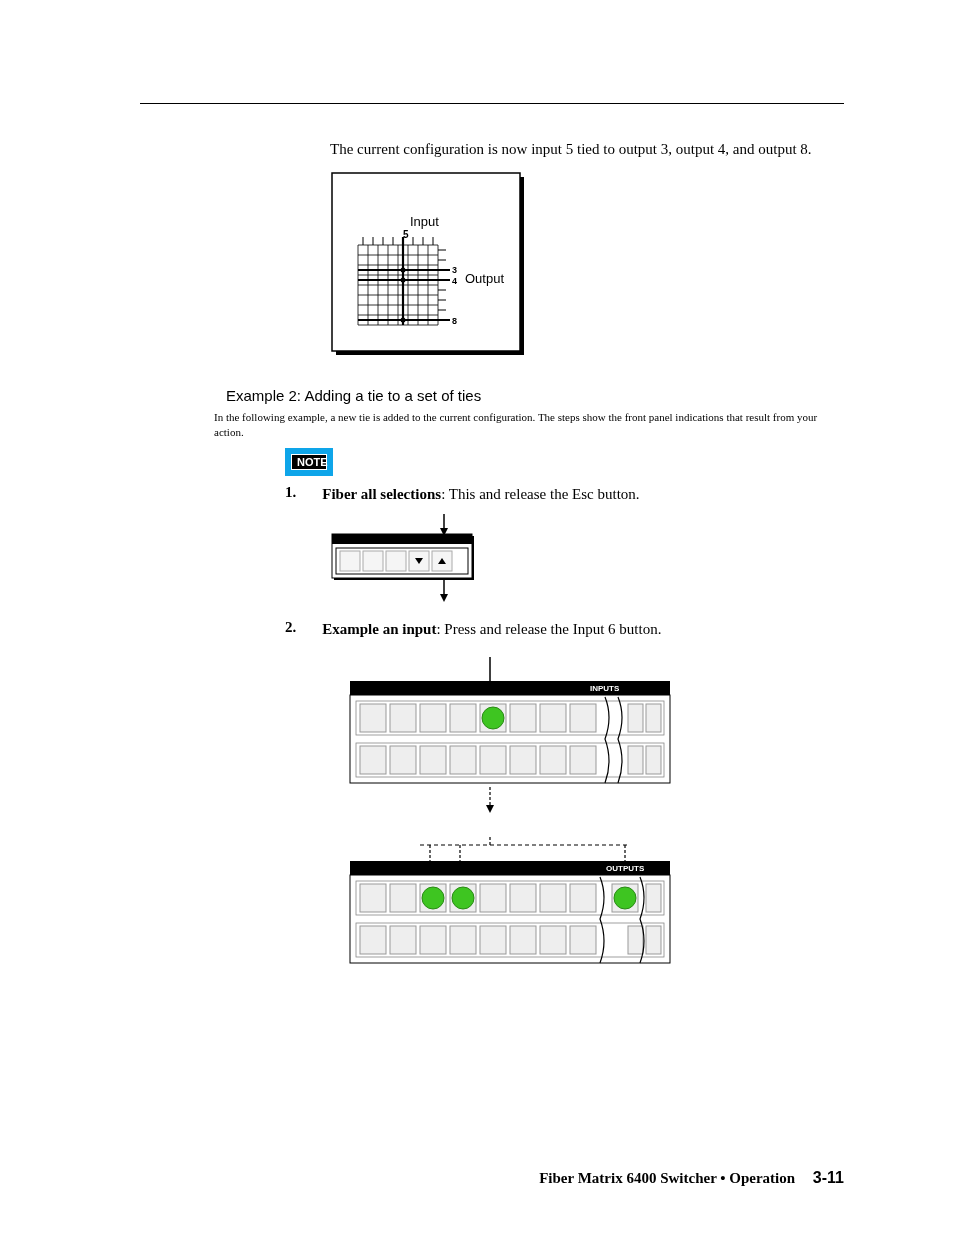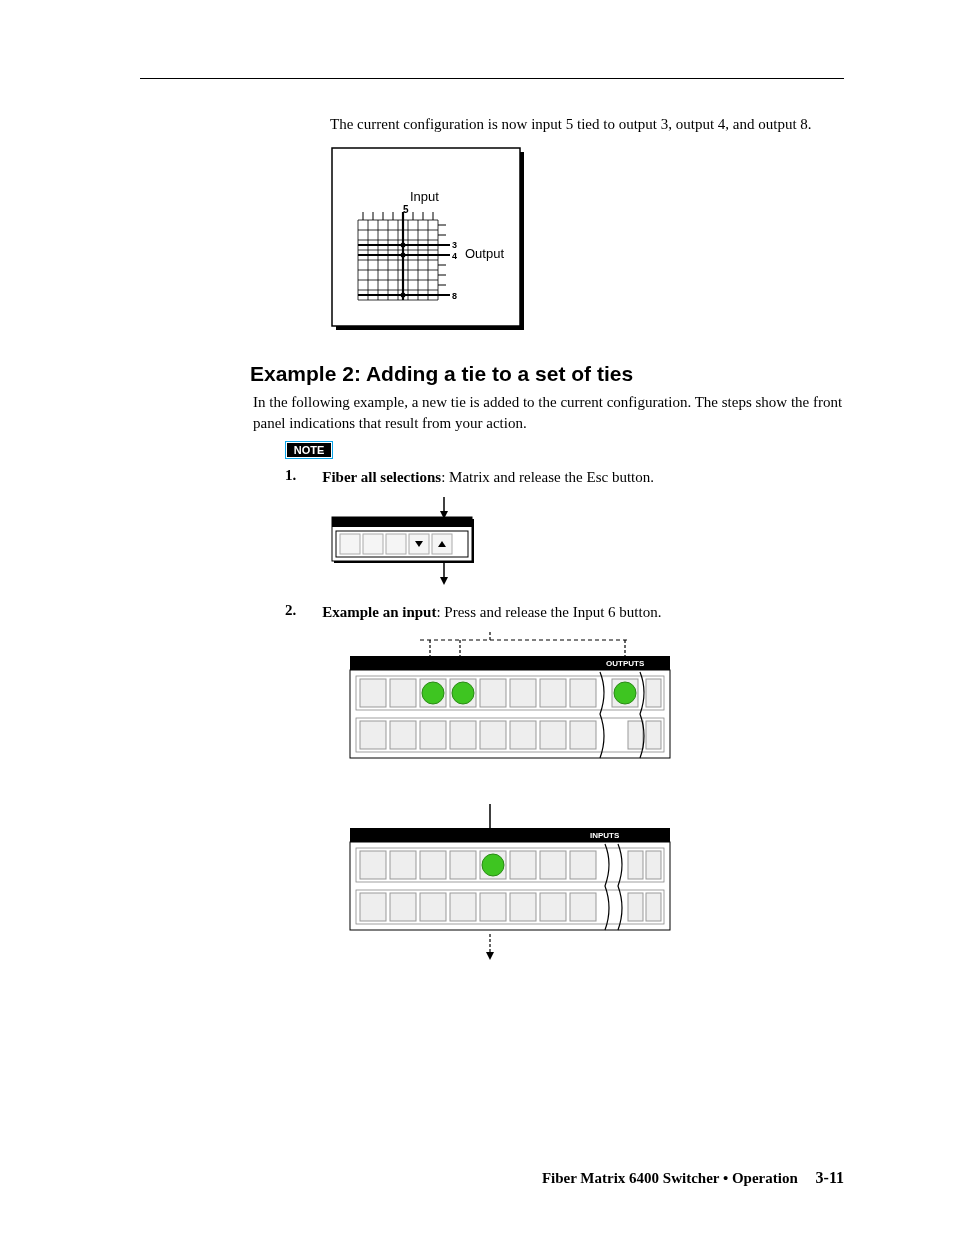--- a/index.html
+++ b/index.html
@@ -5,66 +5,66 @@
   * { box-sizing: border-box; margin: 0; padding: 0; }
   body {
     width: 954px;
     height: 1235px;
     background: #fff;
     font-family: "Palatino Linotype", Palatino, "Book Antiqua", serif;
     color: #000;
     position: relative;
   }
   .page {
-    padding: 78px 110px 0 140px;
+    padding: 103px 110px 0 140px;
   }
   .hr-top {
     border: none;
     border-top: 1.5px solid #000;
     margin-bottom: 35px;
     margin-left: 0;
   }
   .content {
     margin-left: 190px;
   }
   .intro-para {
     font-size: 15px;
     line-height: 1.35;
     margin-bottom: 12px;
   }
   .heading {
     font-family: "Arial Black", Arial, sans-serif;
-    font-weight: 700;
-    font-size: 21px;
-    margin-left: 110px;
+    font-weight: 400;
+    font-size: 15px;
+    margin-left: 86px;
     margin-top: 22px;
     margin-bottom: 6px;
   }
   .sub-para {
-    font-size: 15px;
+    font-size: 11px;
     line-height: 1.35;
-    margin-left: 113px;
+    margin-left: 74px;
     margin-bottom: 8px;
   }
   .note-row {
     margin-left: 145px;
     margin-top: 6px;
     margin-bottom: 8px;
     display: flex;
     align-items: center;
     gap: 12px;
   }
   .note-badge {
     background: #000;
     color: #fff;
     font-family: Arial, sans-serif;
     font-weight: bold;
     font-size: 11px;
     padding: 2px 6px;
-    border: 1px solid #0ea5e9;
+    border: 6px solid #0ea5e9;
     width: 48px;
     text-align: center;
     box-shadow: inset 0 0 0 1px #fff;
   }
   .note-text {
     font-style: italic;
     font-size: 15px;
   }
   .step {
     margin-left: 145px;
@@ -80,21 +80,21 @@
   .figwrap { margin-left: 190px; }
   .footer {
     position: absolute;
     bottom: 48px;
     right: 110px;
     font-size: 15px;
     font-family: "Palatino Linotype", Palatino, serif;
   }
   .footer .prod { font-weight: bold; }
   .footer .pg {
-    font-family: Liberation Serif, serif;
+    font-family: Liberation Sans, sans-serif;
     font-weight: 900;
     font-size: 16px;
     margin-left: 14px;
   }
 </style>
 </head>
 <body>
 
 <div class="page">
   <hr class="hr-top">
@@ -177,21 +177,21 @@
 
   <h3 class="heading">Example 2: Adding a tie to a set of ties</h3>
   <p class="sub-para">In the following example, a new tie is added to the current configuration.  The steps show the front panel indications that result from your action.</p>
 
   <div class="note-row">
     <div class="note-badge">NOTE</div>
   </div>
 
   <div class="step">
     <span class="step-num"><span>1</span>.</span>
-    <span class="step-text"><span class="bold">Fiber all selections</span><span>: Matrix and release the Esc button.</span></span>
+    <span class="step-text"><span class="bold">Fiber all selections</span><span>: This and release the Esc button.</span></span>
   </div>
 
   <div class="figwrap">
     <svg width="160" height="95" viewBox="0 0 160 95">
 
       <line x1="114" y1="0" x2="114" y2="18" stroke="#000" stroke-width="1.5"></line>
       <polygon points="114,22 110,14 118,14" fill="#000"></polygon>
 
       <rect x="4" y="22" width="140" height="44" fill="#000"></rect>
       <rect x="2" y="20" width="140" height="44" fill="#fff" stroke="#000" stroke-width="1"></rect>
@@ -209,20 +209,71 @@
       <polygon points="112,44 108,50 116,50" fill="#000"></polygon>
 
       <line x1="114" y1="64" x2="114" y2="82" stroke="#000" stroke-width="1.5"></line>
       <polygon points="114,88 110,80 118,80" fill="#000"></polygon>
     </svg>
   </div>
 
   <div class="step">
     <span class="step-num"><span>2</span>.</span>
     <span class="step-text"><span class="bold">Example an input</span><span>: Press and release the Input 6 button.</span></span>
+  </div>
+
+  <div class="figwrap" style="margin-top:18px">
+    <svg width="360" height="170" viewBox="0 0 360 170">
+
+      <line x1="160" y1="0" x2="160" y2="34" stroke="#000" stroke-width="1.5"></line>
+      <polygon points="160,40 155,30 165,30" fill="#000"></polygon>
+
+      <rect x="20" y="24" width="320" height="14" fill="#000"></rect>
+      <text x="260" y="34" fill="#fff" font-family="Arial" font-size="8" font-weight="bold">INPUTS</text>
+
+      <rect x="20" y="38" width="320" height="88" fill="#fff" stroke="#000"></rect>
+
+      <rect x="26" y="44" width="308" height="34" fill="none" stroke="#888" stroke-width="0.8"></rect>
+
+      <rect x="26" y="86" width="308" height="34" fill="none" stroke="#888" stroke-width="0.8"></rect>
+
+      <g>
+        <rect x="30" y="47" width="26" height="28" fill="#eee" stroke="#999"></rect>
+        <rect x="60" y="47" width="26" height="28" fill="#eee" stroke="#999"></rect>
+        <rect x="90" y="47" width="26" height="28" fill="#eee" stroke="#999"></rect>
+        <rect x="120" y="47" width="26" height="28" fill="#eee" stroke="#999"></rect>
+
+        <rect x="150" y="47" width="26" height="28" fill="#eee" stroke="#999"></rect>
+        <circle cx="163" cy="61" r="11" fill="#3ec521" stroke="#2a8a16"></circle>
+        <rect x="180" y="47" width="26" height="28" fill="#eee" stroke="#999"></rect>
+        <rect x="210" y="47" width="26" height="28" fill="#eee" stroke="#999"></rect>
+        <rect x="240" y="47" width="26" height="28" fill="#eee" stroke="#999"></rect>
+        <rect x="298" y="47" width="15" height="28" fill="#eee" stroke="#999"></rect>
+        <rect x="316" y="47" width="15" height="28" fill="#eee" stroke="#999"></rect>
+      </g>
+
+      <g>
+        <rect x="30" y="89" width="26" height="28" fill="#eee" stroke="#999"></rect>
+        <rect x="60" y="89" width="26" height="28" fill="#eee" stroke="#999"></rect>
+        <rect x="90" y="89" width="26" height="28" fill="#eee" stroke="#999"></rect>
+        <rect x="120" y="89" width="26" height="28" fill="#eee" stroke="#999"></rect>
+        <rect x="150" y="89" width="26" height="28" fill="#eee" stroke="#999"></rect>
+        <rect x="180" y="89" width="26" height="28" fill="#eee" stroke="#999"></rect>
+        <rect x="210" y="89" width="26" height="28" fill="#eee" stroke="#999"></rect>
+        <rect x="240" y="89" width="26" height="28" fill="#eee" stroke="#999"></rect>
+        <rect x="298" y="89" width="15" height="28" fill="#eee" stroke="#999"></rect>
+        <rect x="316" y="89" width="15" height="28" fill="#eee" stroke="#999"></rect>
+      </g>
+
+      <path d="M 275 40 Q 283 60 275 82 Q 283 104 275 126" fill="none" stroke="#000" stroke-width="1.2"></path>
+      <path d="M 288 40 Q 296 60 288 82 Q 296 104 288 126" fill="none" stroke="#000" stroke-width="1.2"></path>
+
+      <line x1="160" y1="130" x2="160" y2="150" stroke="#000" stroke-width="1.2" stroke-dasharray="3,2"></line>
+      <polygon points="160,156 156,148 164,148" fill="#000"></polygon>
+    </svg>
   </div>
 
   <div class="figwrap" style="margin-top:6px">
     <svg width="360" height="150" viewBox="0 0 360 150">
 
       <line x1="90" y1="8" x2="300" y2="8" stroke="#000" stroke-width="1.2" stroke-dasharray="4,3"></line>
       <line x1="160" y1="0" x2="160" y2="8" stroke="#000" stroke-width="1.2" stroke-dasharray="3,2"></line>
 
       <line x1="100" y1="8" x2="100" y2="40" stroke="#000" stroke-width="1.2" stroke-dasharray="3,2"></line>
       <polygon points="100,46 96,38 104,38" fill="#000"></polygon>
@@ -265,69 +316,18 @@
         <rect x="240" y="89" width="26" height="28" fill="#eee" stroke="#999"></rect>
         <rect x="298" y="89" width="15" height="28" fill="#eee" stroke="#999"></rect>
         <rect x="316" y="89" width="15" height="28" fill="#eee" stroke="#999"></rect>
       </g>
 
       <path d="M 270 40 Q 278 60 270 82 Q 278 104 270 126" fill="none" stroke="#000" stroke-width="1.2"></path>
       <path d="M 310 40 Q 318 60 310 82 Q 318 104 310 126" fill="none" stroke="#000" stroke-width="1.2"></path>
     </svg>
   </div>
 
-  <div class="figwrap" style="margin-top:18px">
-    <svg width="360" height="170" viewBox="0 0 360 170">
-
-      <line x1="160" y1="0" x2="160" y2="34" stroke="#000" stroke-width="1.5"></line>
-      <polygon points="160,40 155,30 165,30" fill="#000"></polygon>
-
-      <rect x="20" y="24" width="320" height="14" fill="#000"></rect>
-      <text x="260" y="34" fill="#fff" font-family="Arial" font-size="8" font-weight="bold">INPUTS</text>
-
-      <rect x="20" y="38" width="320" height="88" fill="#fff" stroke="#000"></rect>
-
-      <rect x="26" y="44" width="308" height="34" fill="none" stroke="#888" stroke-width="0.8"></rect>
-
-      <rect x="26" y="86" width="308" height="34" fill="none" stroke="#888" stroke-width="0.8"></rect>
-
-      <g>
-        <rect x="30" y="47" width="26" height="28" fill="#eee" stroke="#999"></rect>
-        <rect x="60" y="47" width="26" height="28" fill="#eee" stroke="#999"></rect>
-        <rect x="90" y="47" width="26" height="28" fill="#eee" stroke="#999"></rect>
-        <rect x="120" y="47" width="26" height="28" fill="#eee" stroke="#999"></rect>
-
-        <rect x="150" y="47" width="26" height="28" fill="#eee" stroke="#999"></rect>
-        <circle cx="163" cy="61" r="11" fill="#3ec521" stroke="#2a8a16"></circle>
-        <rect x="180" y="47" width="26" height="28" fill="#eee" stroke="#999"></rect>
-        <rect x="210" y="47" width="26" height="28" fill="#eee" stroke="#999"></rect>
-        <rect x="240" y="47" width="26" height="28" fill="#eee" stroke="#999"></rect>
-        <rect x="298" y="47" width="15" height="28" fill="#eee" stroke="#999"></rect>
-        <rect x="316" y="47" width="15" height="28" fill="#eee" stroke="#999"></rect>
-      </g>
-
-      <g>
-        <rect x="30" y="89" width="26" height="28" fill="#eee" stroke="#999"></rect>
-        <rect x="60" y="89" width="26" height="28" fill="#eee" stroke="#999"></rect>
-        <rect x="90" y="89" width="26" height="28" fill="#eee" stroke="#999"></rect>
-        <rect x="120" y="89" width="26" height="28" fill="#eee" stroke="#999"></rect>
-        <rect x="150" y="89" width="26" height="28" fill="#eee" stroke="#999"></rect>
-        <rect x="180" y="89" width="26" height="28" fill="#eee" stroke="#999"></rect>
-        <rect x="210" y="89" width="26" height="28" fill="#eee" stroke="#999"></rect>
-        <rect x="240" y="89" width="26" height="28" fill="#eee" stroke="#999"></rect>
-        <rect x="298" y="89" width="15" height="28" fill="#eee" stroke="#999"></rect>
-        <rect x="316" y="89" width="15" height="28" fill="#eee" stroke="#999"></rect>
-      </g>
-
-      <path d="M 275 40 Q 283 60 275 82 Q 283 104 275 126" fill="none" stroke="#000" stroke-width="1.2"></path>
-      <path d="M 288 40 Q 296 60 288 82 Q 296 104 288 126" fill="none" stroke="#000" stroke-width="1.2"></path>
-
-      <line x1="160" y1="130" x2="160" y2="150" stroke="#000" stroke-width="1.2" stroke-dasharray="3,2"></line>
-      <polygon points="160,156 156,148 164,148" fill="#000"></polygon>
-    </svg>
-  </div>
-
 </div>
 
 <div class="footer">
   <span class="prod">Fiber Matrix 6400 Switcher • Operation</span>
   <span class="pg">3-11</span>
 </div>
 
 </body></html>

